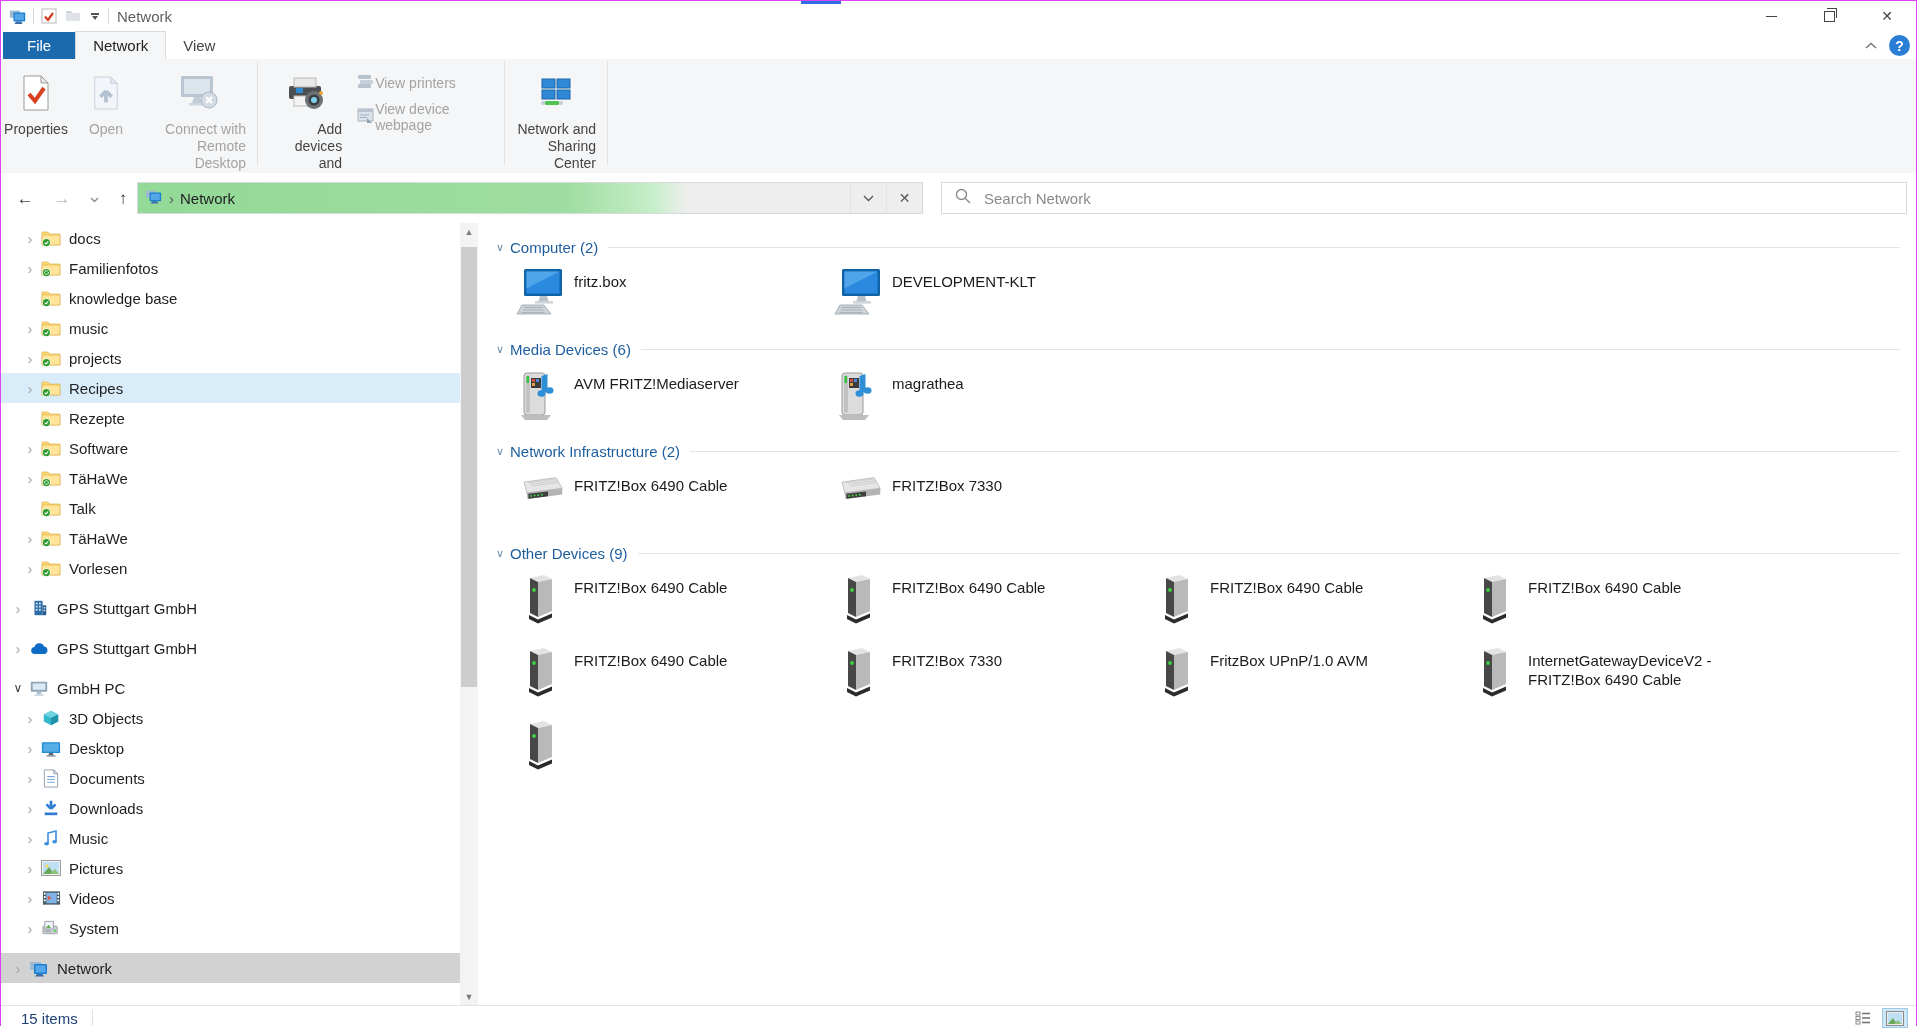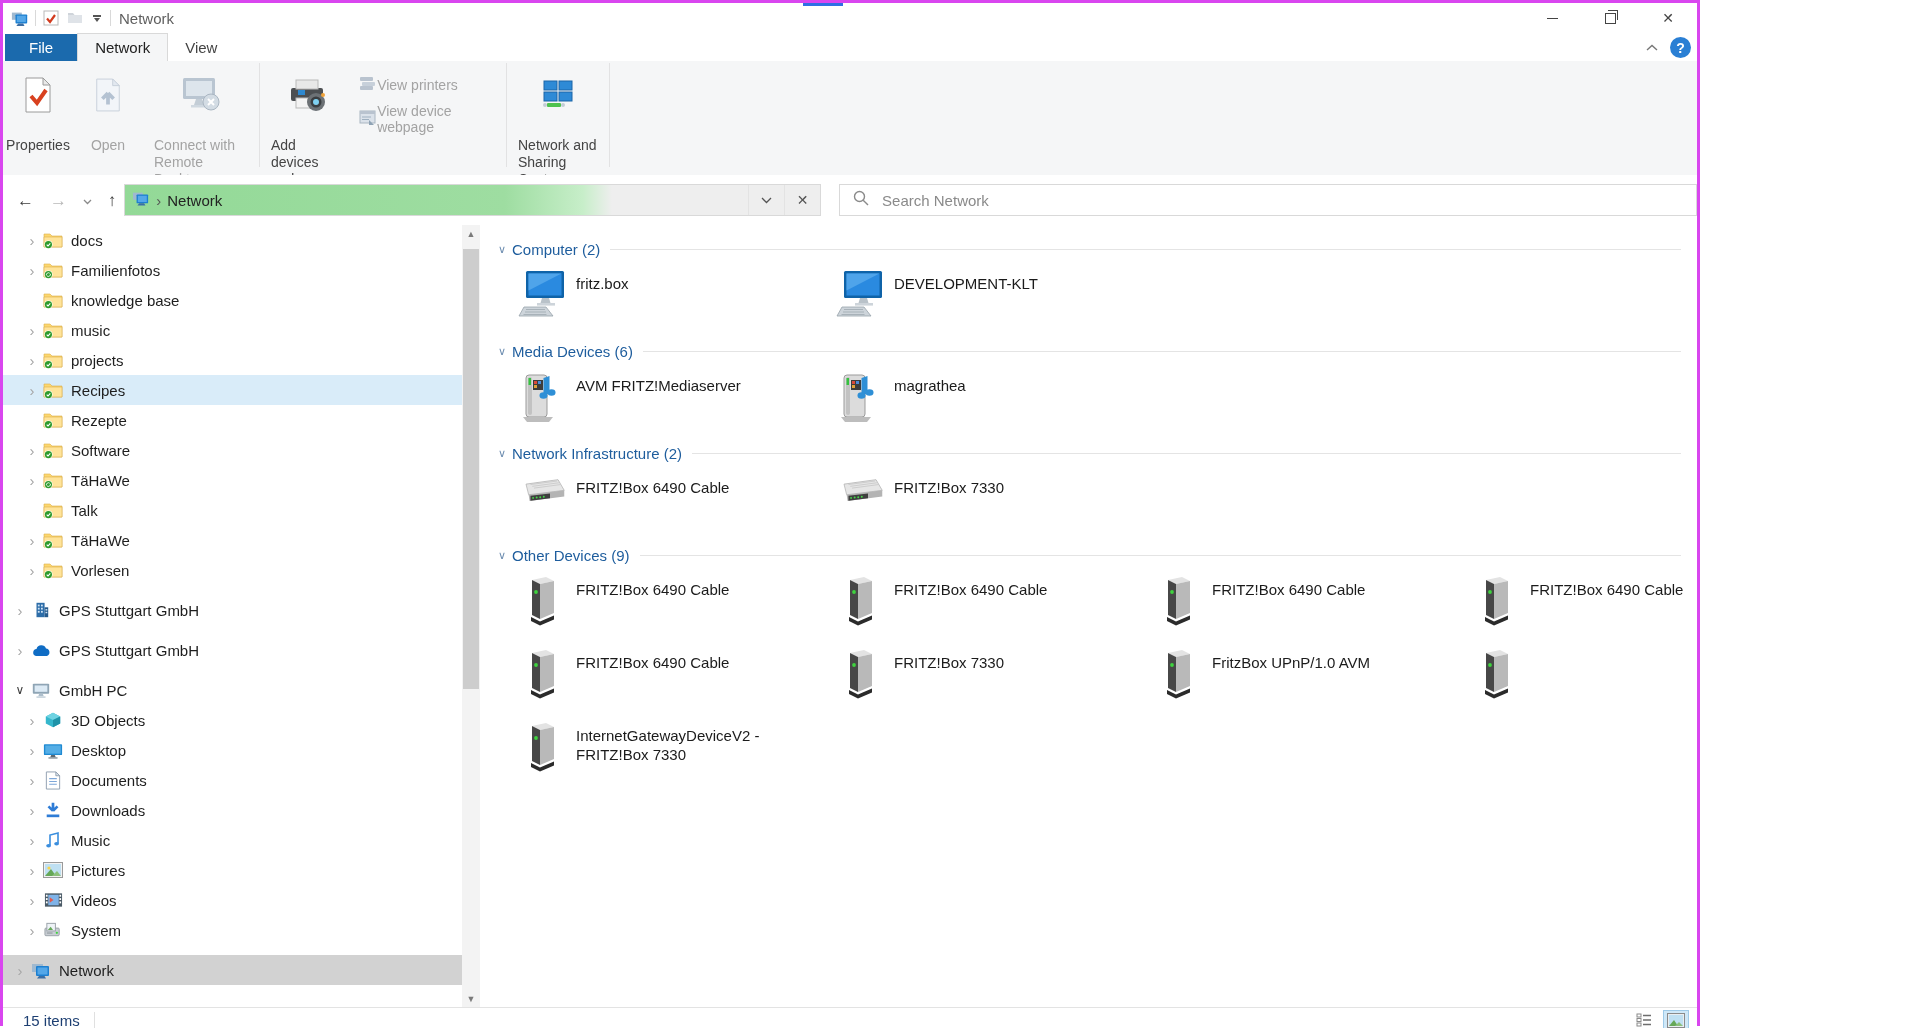--- a/index.html
+++ b/index.html
@@ -1,17 +1,17 @@
 <!DOCTYPE html>
 <html><head>
 <meta charset="utf-8">
 <style>
   html,body{margin:0;padding:0;}
   body{width:1919px;height:1028px;font-family:"Liberation Sans","DejaVu Sans",sans-serif;background:#fff;overflow:hidden;}
-  .window{position:relative;width:1700px;height:1026px;border:3px solid #d946ef;background:#fff;box-sizing:border-box;}
+  .window{position:relative;width:1917px;height:1026px;border:1px solid #d946ef;background:#fff;box-sizing:border-box;}
 
   
   .titlebar{position:absolute;left:0;top:0;width:100%;height:30px;background:#fff;display:flex;align-items:center;}
   .accent-line{position:absolute;left:800px;top:0;width:40px;height:3px;background:#2f6fe4;}
   .qat{display:flex;align-items:center;gap:6px;padding-left:8px;}
   .qat .sep{width:1px;height:16px;background:#d9d9d9;}
   .qat-ico{width:18px;height:18px;display:inline-flex;align-items:center;justify-content:center;}
   .qat-drop{display:flex;flex-direction:column;align-items:center;justify-content:center;width:14px;cursor:default;}
   .qat-drop .bar{width:8px;border-top:2px solid #555;margin-bottom:1px;}
   .qat-drop .tri{width:0;height:0;border-left:3.5px solid transparent;border-right:3.5px solid transparent;border-top:4px solid #555;}
@@ -33,21 +33,21 @@
   .help-btn{width:21px;height:21px;border-radius:50%;background:#2a7fd4;color:#fff;font-size:14px;font-weight:bold;display:flex;align-items:center;justify-content:center;}
 
   
   .ribbon{position:absolute;left:0;top:58px;width:100%;height:114px;background:#f5f6f7;border-bottom:1px solid #dadbdc;display:flex;}
   .rgroup{display:flex;flex-direction:column;height:100%;}
   .rgroup-body{flex:1;display:flex;align-items:flex-start;padding-top:5px;}
   .rgroup-label{height:22px;text-align:center;font-size:14px;color:#555;}
   .rdivider{width:1px;background:#e2e2e3;height:104px;margin-top:2px;}
   .bigbtn{display:flex;flex-direction:column;align-items:center;margin:0 6px;padding:3px 5px;min-width:48px;}
   .bigbtn .bicon{height:52px;display:flex;align-items:center;justify-content:center;}
-  .bigbtn .blabel{font-size:14px;color:#444;text-align:left;white-space:pre-line;line-height:17px;margin-top:16px;}
+  .bigbtn .blabel{font-size:14px;color:#444;text-align:right;white-space:pre-line;line-height:17px;margin-top:2px;}
   .bigbtn.disabled .blabel{color:#a3a3a3;}
   .smallcol{display:flex;flex-direction:column;gap:9px;padding-top:9px;margin-left:4px;}
   .smallbtn{display:flex;align-items:center;font-size:14px;color:#a3a3a3;}
 
   
   .addressrow{position:absolute;left:0;top:172px;width:100%;height:50px;background:#fff;display:flex;align-items:center;}
   .navbtns{display:flex;align-items:center;width:136px;justify-content:space-around;padding-left:6px;box-sizing:border-box;}
   .navglyph{font-size:17px;color:#3b3b3b;line-height:1;}
   .navglyph.disabled{color:#b8b8b8;}
   .addrbox{position:relative;width:786px;height:32px;border:1px solid #d9d9d9;background:#eeeeee;box-sizing:border-box;display:flex;align-items:center;overflow:hidden;}
@@ -852,32 +852,32 @@
             <div class="dev-cell">
     <span class="dev-ico">
                 <svg width="44" height="52" viewBox="0 0 44 52">
                   <path d="M12 5l14-3 8 4-14 3z" fill="#e3e3e3"></path>
                   <path d="M20 9l14-3v32l-14 6z" fill="#b9b9b9"></path>
                   <path d="M12 5l8 4v35l-8-4z" fill="#474747"></path>
                   <circle cx="16" cy="17" r="1.9" fill="#3ed33e"></circle>
                   <path d="M11 42l9 4.5 14-6v4l-14 6-9-4.5z" fill="#2b2b2b"></path>
                 </svg>
               </span>
+    <span class="dev-label">InternetGatewayDeviceV2 - FRITZ!Box 6490 Cable</span>
   </div>
             <div class="dev-cell">
     <span class="dev-ico">
                 <svg width="44" height="52" viewBox="0 0 44 52">
                   <path d="M12 5l14-3 8 4-14 3z" fill="#e3e3e3"></path>
                   <path d="M20 9l14-3v32l-14 6z" fill="#b9b9b9"></path>
                   <path d="M12 5l8 4v35l-8-4z" fill="#474747"></path>
                   <circle cx="16" cy="17" r="1.9" fill="#3ed33e"></circle>
                   <path d="M11 42l9 4.5 14-6v4l-14 6-9-4.5z" fill="#2b2b2b"></path>
                 </svg>
               </span>
-    <span class="dev-label">InternetGatewayDeviceV2 - FRITZ!Box 7330</span>
   </div>
           </div>
   </section>
       </div>
   </div>
 
   <div class="statusbar">
     <span class="status-count">15 items</span>
     <span class="status-sep"></span>
     <div class="status-right">

